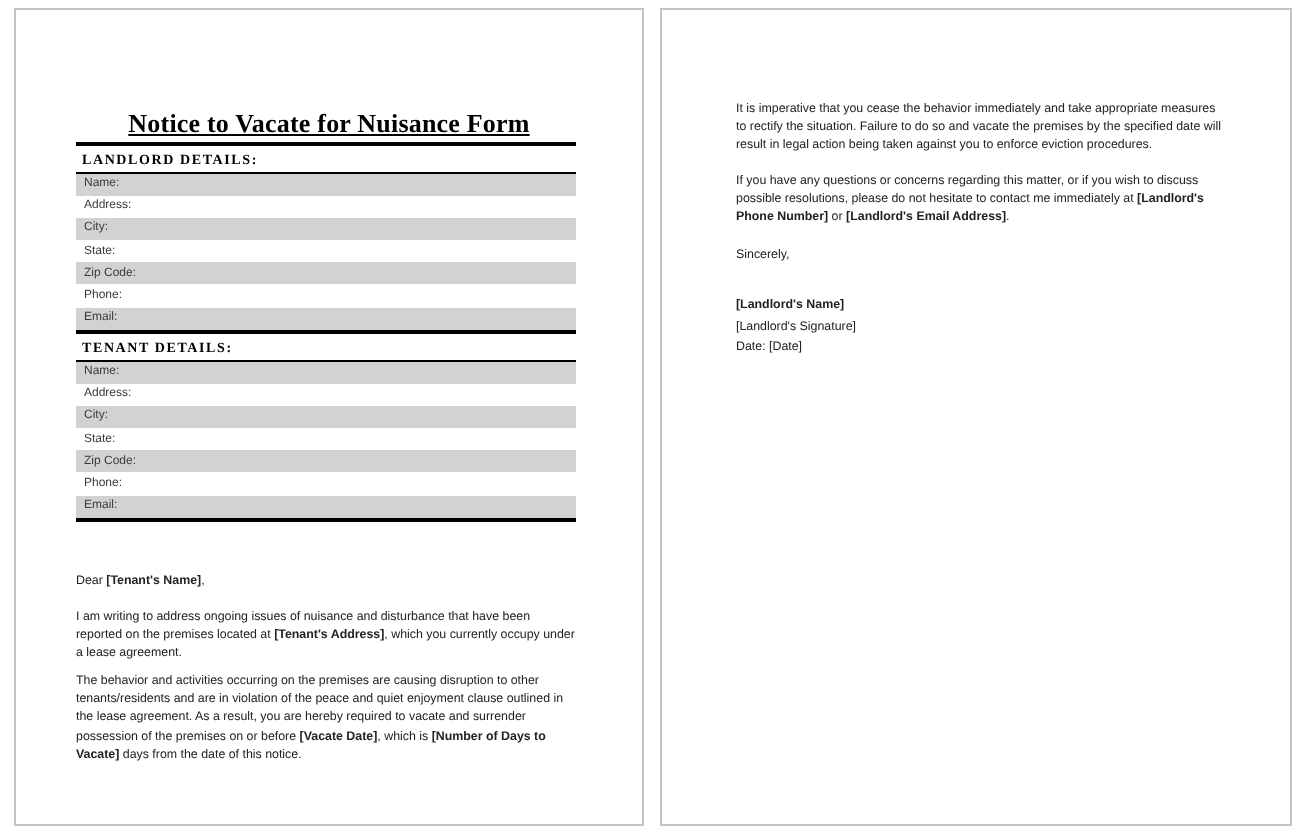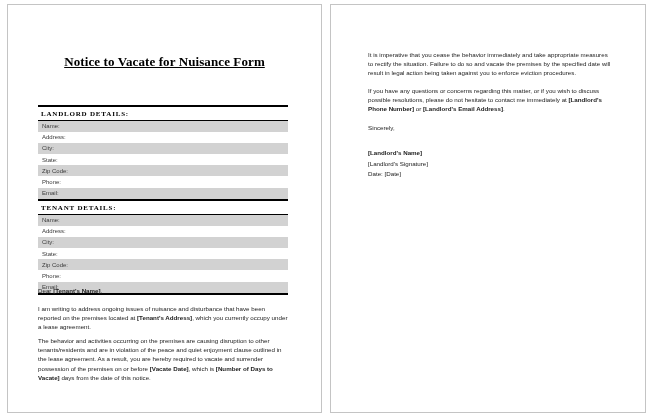--- a/index.html
+++ b/index.html
@@ -25,21 +25,20 @@
     font-weight: bold; font-size: 13px; color: #000;
     text-decoration: underline;
     letter-spacing: 0.1px;
     margin-top: 16px;
   }
 
   .detail-table {
     position: absolute; left: 30px; right: 33px;
     border-top: 2.5px solid #000;
     border-bottom: 2px solid #000;
-    margin-top: 34px;
   }
   .detail-table.landlord { top: 66px; }
   .detail-table.tenant   { top: 160px; }
   .table-header {
     font-family: "Liberation Serif", serif;
     font-weight: bold; font-size: 7px; letter-spacing: 0.8px;
     color: #000;
     padding: 2.5px 0 2px 3px;
     border-bottom: 1.2px solid #000;
     background: #ffffff;

